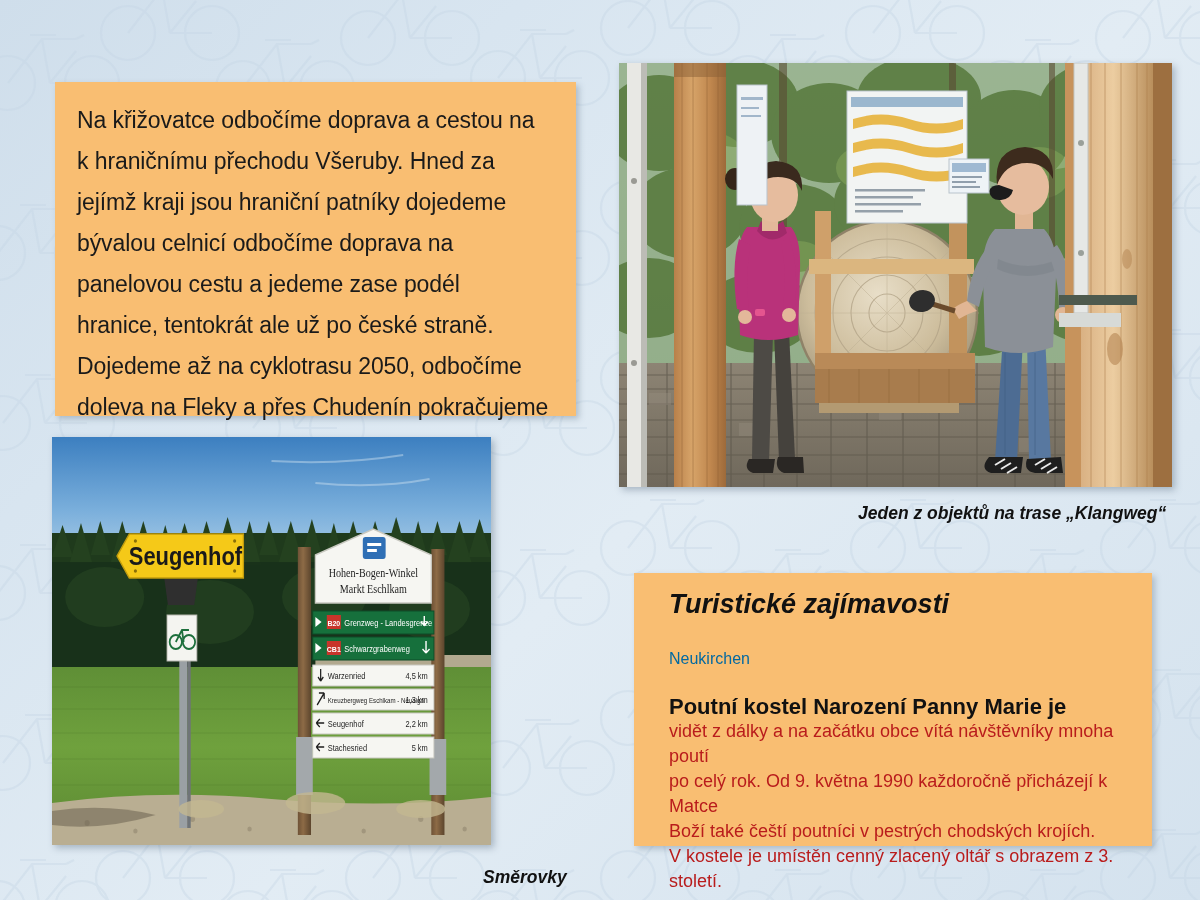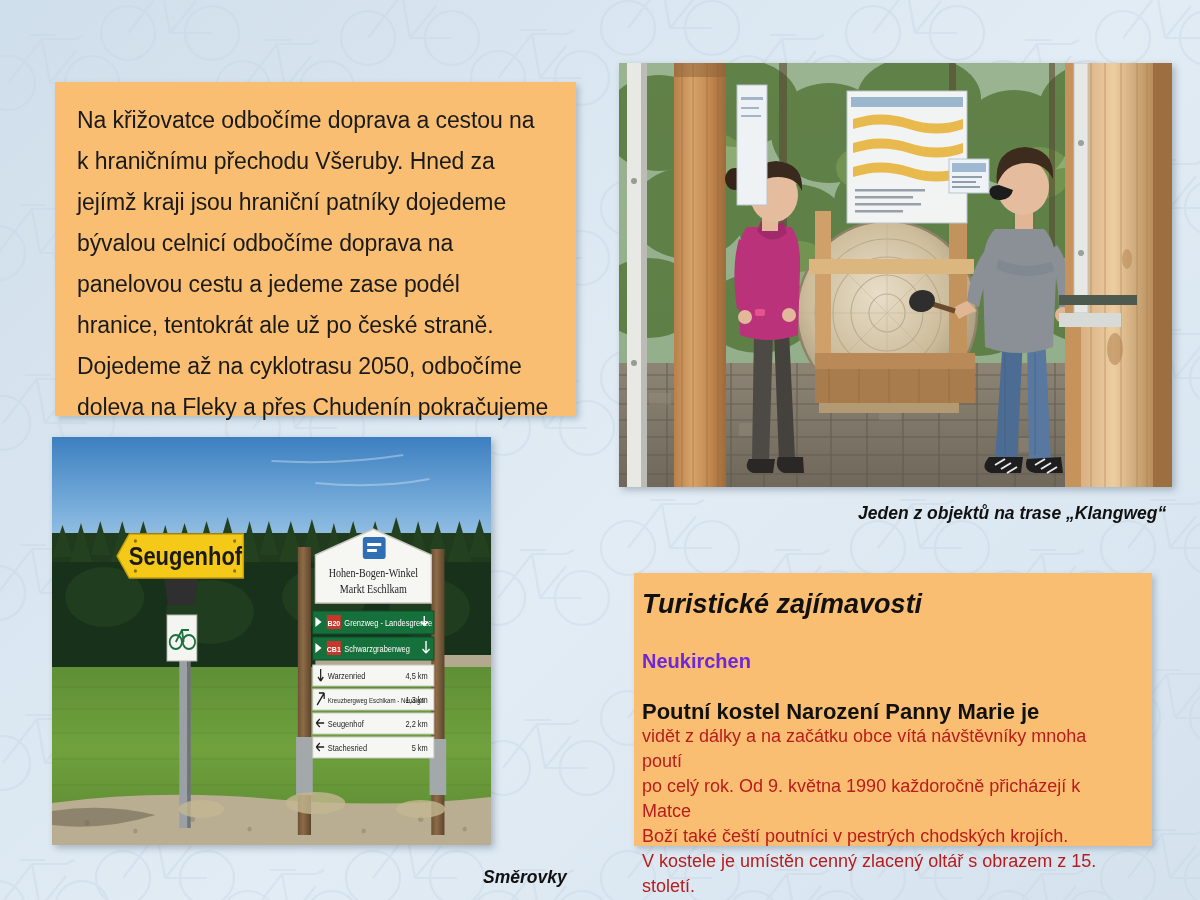--- a/index.html
+++ b/index.html
@@ -54,33 +54,33 @@
     color: #1a1a1a;
     margin: 0;
     letter-spacing: -0.1px;
   }
 
   #tourist-box {
     left: 634px;
     top: 573px;
     width: 518px;
     height: 273px;
-    padding: 16px 22px 10px 8px;
+    padding: 16px 22px 10px 35px;
   }
   #tourist-box .box-title {
     font-size: 27px;
     font-style: italic;
     font-weight: bold;
     color: #111;
     margin: 0 0 30px 0;
   }
   #tourist-box .sub-title {
-    font-size: 20px;
-    font-weight: bold;
-    color: #6d28d9;
+    font-size: 16px;
+    font-weight: normal;
+    color: #0369a1;
     margin: 0 0 26px 0;
   }
   #tourist-box .lead {
     font-size: 22px;
     font-weight: bold;
     color: #111;
     margin: 0;
     line-height: 25px;
   }
   #tourist-box .body-line {
@@ -626,17 +626,17 @@
 
   <div class="caption" id="caption-smerovky">Směrovky</div>
 
   <div class="orange-box" id="tourist-box">
     <div class="box-title">Turistické zajímavosti</div>
     <div class="sub-title">Neukirchen</div>
     <p class="lead">Poutní kostel Narození Panny Marie je</p>
     <p class="body-line">vidět z dálky a na začátku obce vítá návštěvníky mnoha poutí</p>
     <p class="body-line">po celý rok. Od 9. května 1990 každoročně přicházejí k Matce</p>
     <p class="body-line">Boží také čeští poutníci v pestrých chodských krojích.</p>
-    <p class="body-line">V kostele je umístěn cenný zlacený oltář s obrazem z 15.</p>
+    <p class="body-line">V kostele je umístěn cenný zlacený oltář s obrazem z 3.</p>
     <p class="body-line">století.</p>
   </div>
 
 </div>
 
 </body></html>

